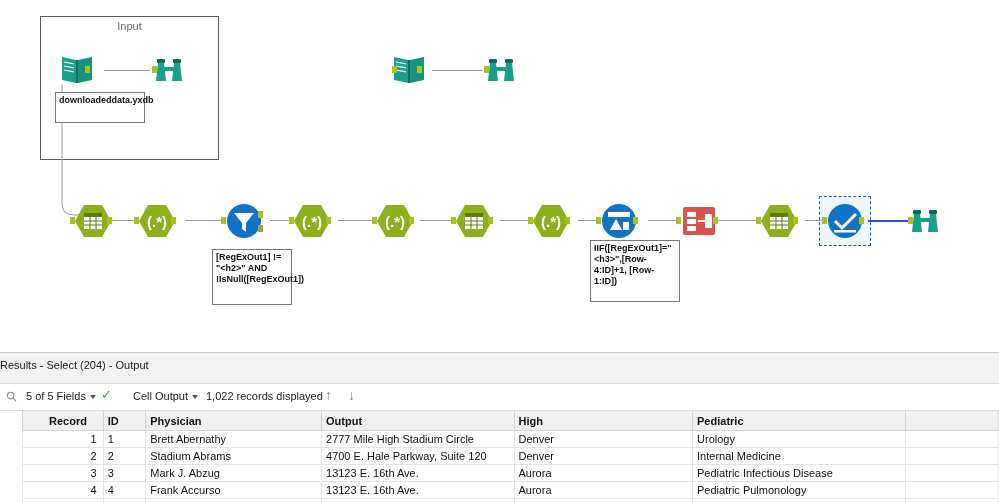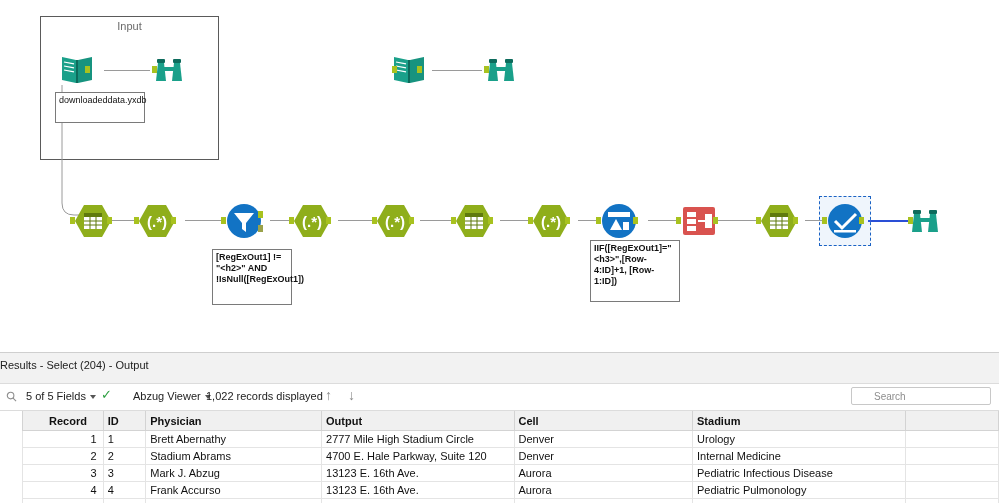--- a/index.html
+++ b/index.html
@@ -66,21 +66,21 @@
   .annot {
     position: absolute;
     border: 1px solid #7a7a7a;
     background: #ffffff;
     font-size: 9px;
     line-height: 11px;
     color: #111;
     padding: 2px 3px;
     font-weight: bold;
   }
-  .annot.plain { font-weight: normal; }
+  .annot.plain { font-weight: bold; }
 
   .selbox {
     position: absolute;
     border: 1px dashed #1a62c4;
     background: rgba(120,170,230,0.12);
   }
 
   
   .results {
     position: absolute;
@@ -424,49 +424,48 @@
   <div class="results">
 
     <div class="results-title" style="left:0px;">Results - Select (204) - Output</div>
 
     <div class="results-toolbar">
       <div class="tb-item" style="left:26px;">
         <span>5 of 5 Fields</span><span class="caret"></span>
       </div>
       <div class="tb-item checkmark" style="left:101px; top:3px;">✓</div>
       <div class="tb-item" style="left:133px;">
-        <span>Abzug Viewer</span><span class="caret"></span>
+        <span>Cell Output</span><span class="caret"></span>
       </div>
       <div class="tb-item" style="left:206px;">1,022 records displayed</div>
       <div class="tb-item arrow-btn" style="left:325px; top:3px;">↑</div>
       <div class="tb-item arrow-btn" style="left:348px; top:3px;">↓</div>
 
-      <div class="searchbox">Search</div>
       <svg class="search-icon" viewBox="0 0 12 12" style="right:146px; top:7px;">
         <circle cx="5" cy="5" r="3.6" stroke="#8d8d8d" stroke-width="1.2" fill="none"></circle>
         <path d="M7.7 7.7 L11 11" stroke="#8d8d8d" stroke-width="1.2"></path>
       </svg>
     </div>
 
     <div class="rail">
       <div class="rail-icon" style="top:3px;"></div>
       <div class="rail-icon round" style="top:27px;"></div>
       <div class="rail-icon round" style="top:44px;"></div>
     </div>
 
     <div class="grid">
       <table style="margin-left:22px;">
         <thead>
           <tr>
             <th class="col-rec">Record</th>
             <th class="col-id">ID</th>
             <th class="col-phy">Physician</th>
             <th class="col-adr">Output</th>
-            <th class="col-cty">Cell</th>
-            <th class="col-pra">Stadium</th>
+            <th class="col-cty">High</th>
+            <th class="col-pra">Pediatric</th>
             <th class="col-end"></th>
           </tr>
         </thead>
         <tbody>
           <tr>
             <td class="col-rec">1</td>
             <td class="col-id">1</td>
             <td class="col-phy">Brett Abernathy</td>
             <td class="col-adr">2777 Mile High Stadium Circle</td>
             <td class="col-cty">Denver</td>

